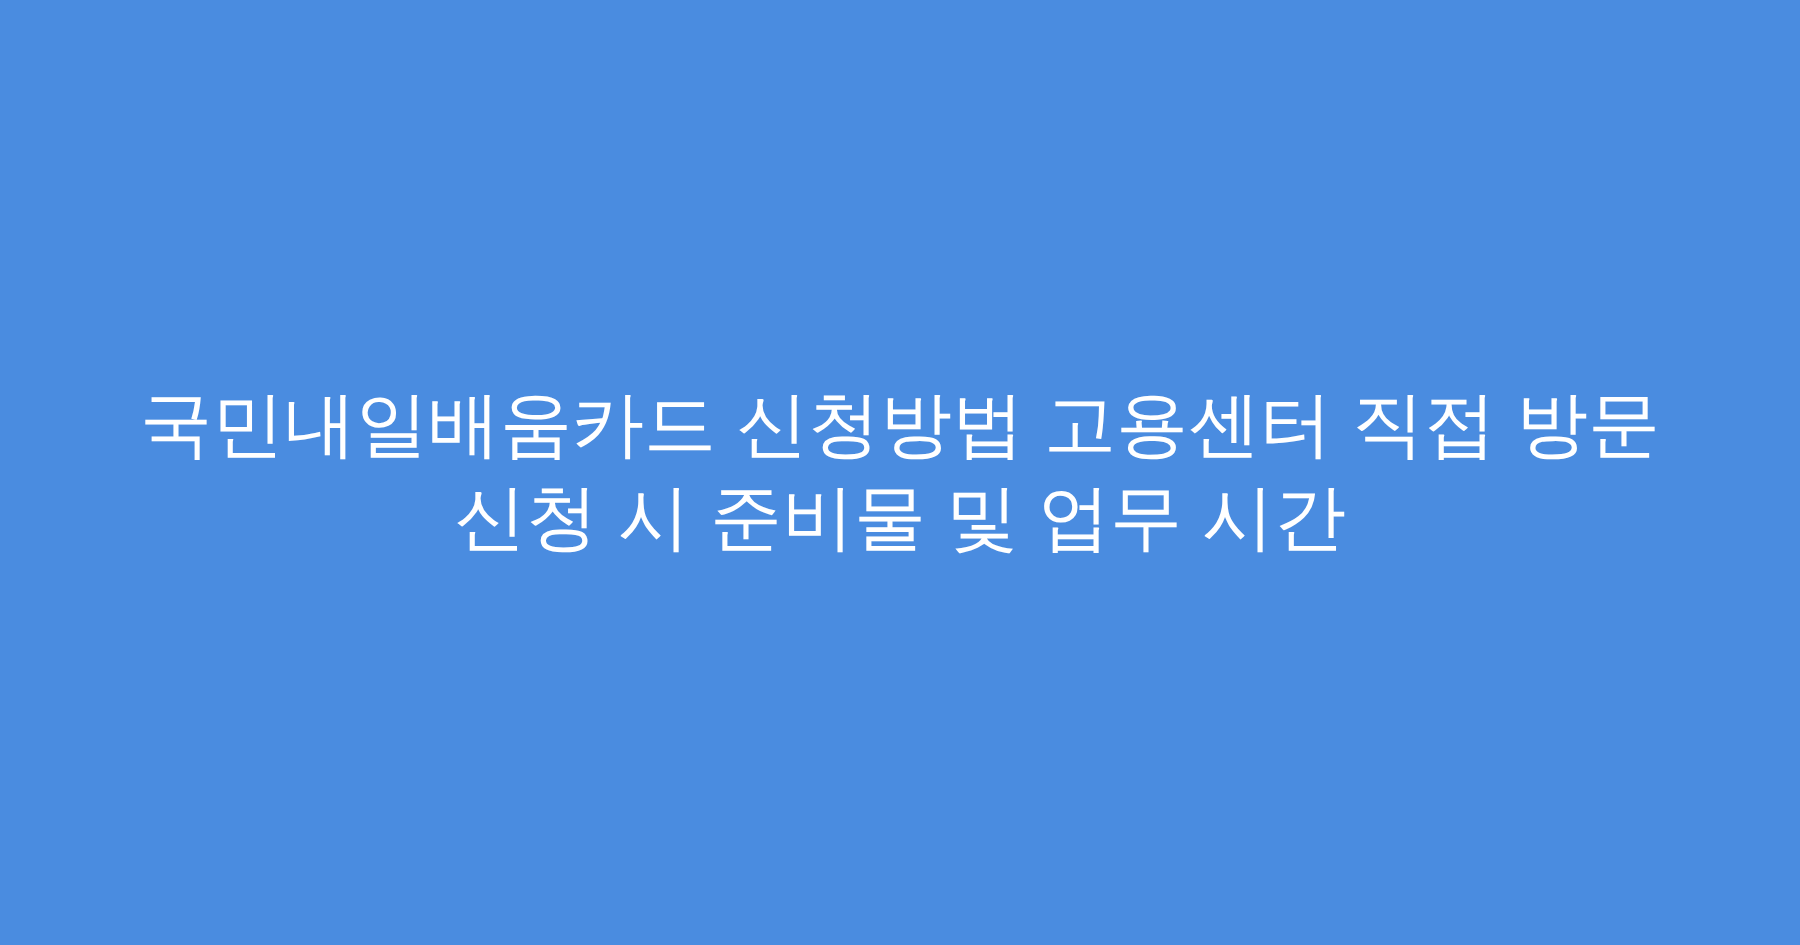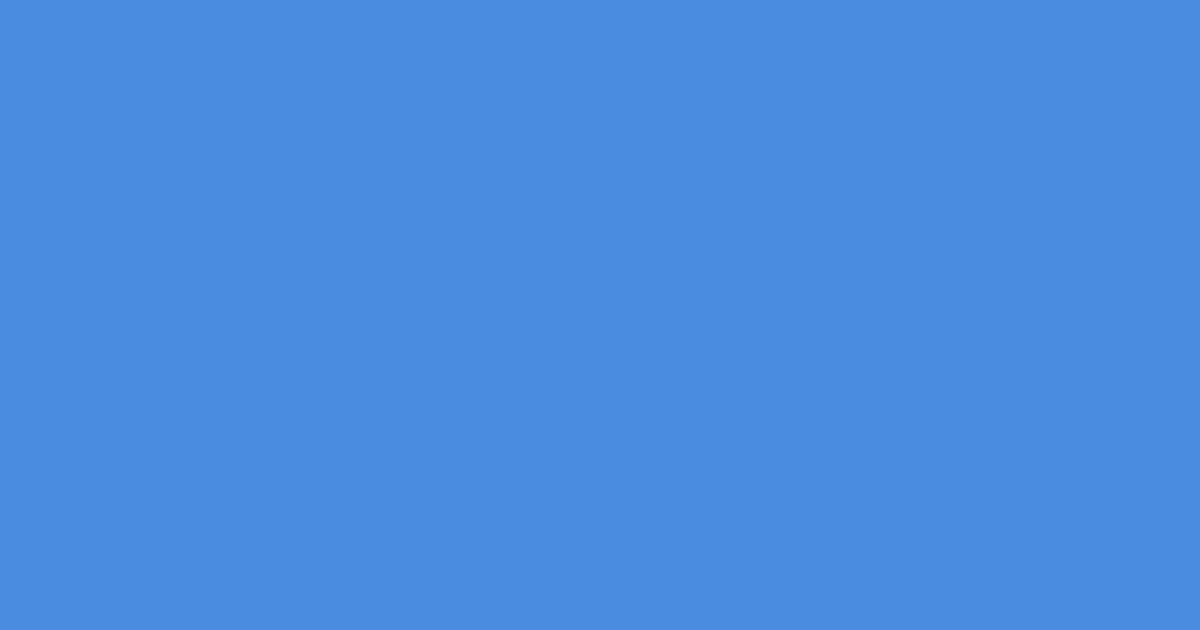--- a/index.html
+++ b/index.html
@@ -44,15 +44,17 @@
     display: block;
     white-space: nowrap;
   }
 </style>
 </head>
 <body>
 
 <div id="og-card" style="background: rgb(74, 140, 224);">
 
   <h1 id="title-block" style="color: rgb(255, 255, 255);">
+    <span class="title-line">국민내일배움카드 신청방법 고용센터 직접 방문</span>
+    <span class="title-line">신청 시 준비물 및 업무 시간</span>
   </h1>
 
 </div>
 
 </body></html>

